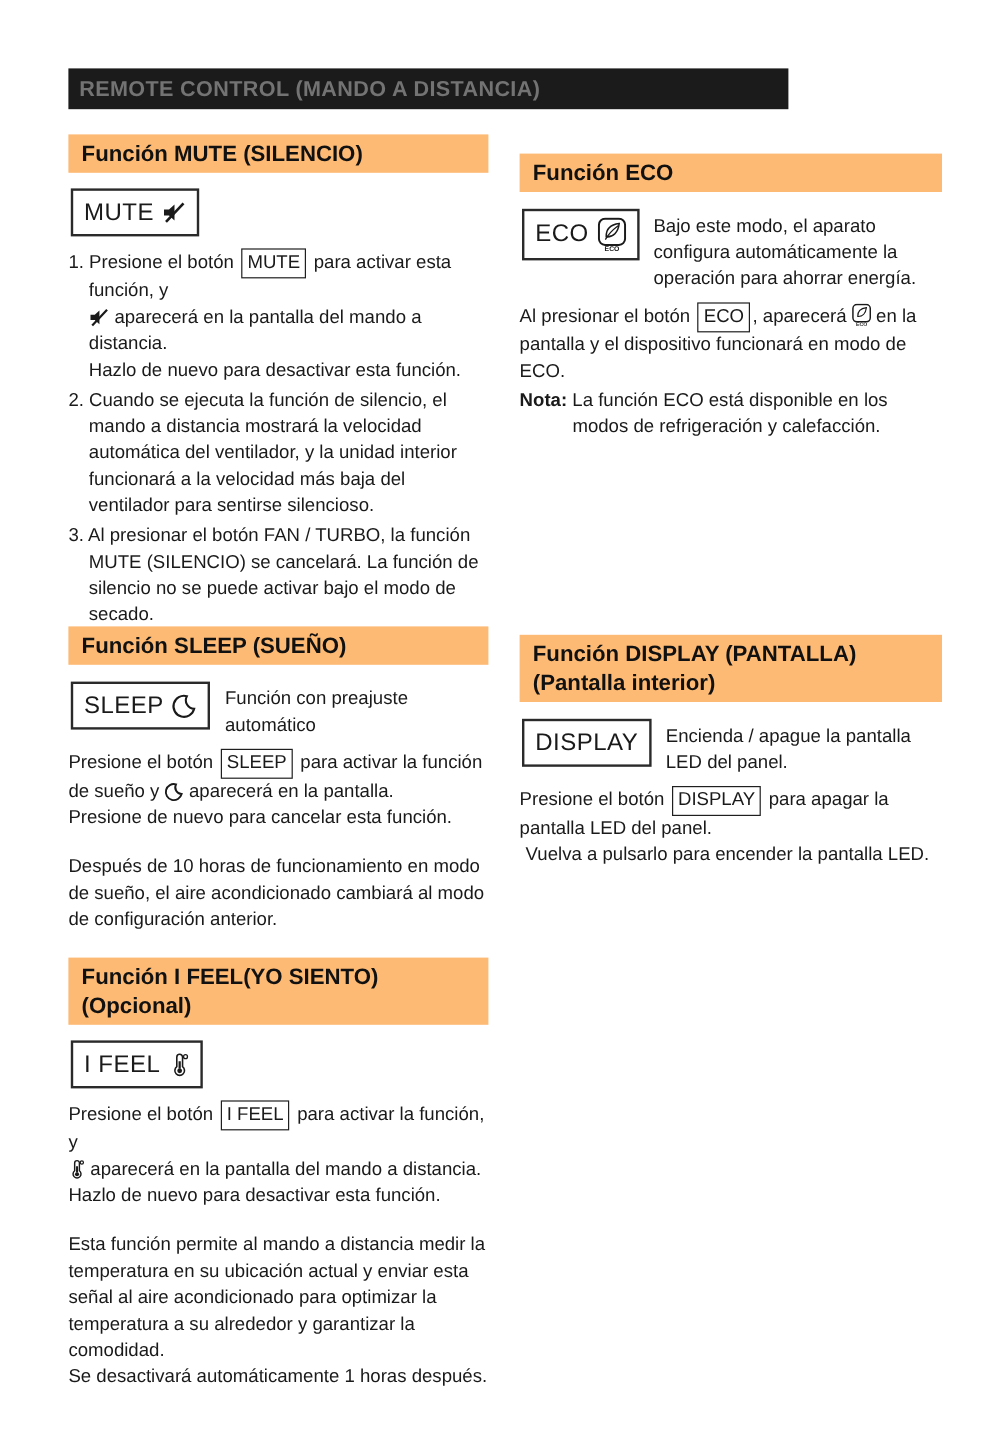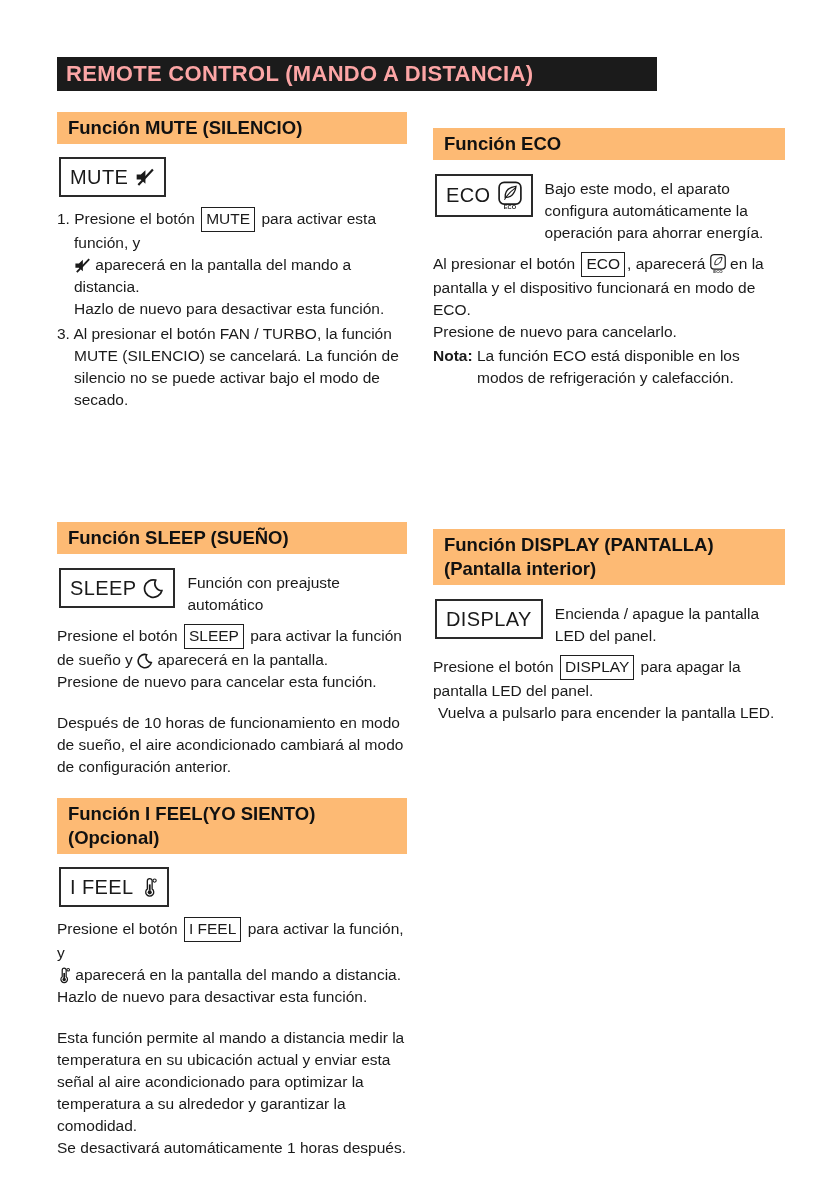--- a/index.html
+++ b/index.html
@@ -5,22 +5,22 @@
   * { margin:0; padding:0; box-sizing:border-box; }
   html, body { background:#ffffff; }
   body {
     width:840px; height:1192px; position:relative; overflow:hidden;
     font-family:"Liberation Sans", sans-serif; color:#1a1a1a;
   }
   .page { position:absolute; top:0; left:0; width:840px; height:1192px; background:#fff; }
 
   .main-title {
     position:absolute; top:57px; left:57px; width:600px; height:34px;
-    background:#1b1b1b; color:#fca5a5; display:flex; align-items:center;
-    padding-left:9px; font-size:22px; font-weight:bold; letter-spacing:0.3px;
+    background:#1b1b1b; color:#737373; display:flex; align-items:center;
+    padding-left:9px; font-size:18px; font-weight:bold; letter-spacing:0.3px;
   }
 
   .sec { position:absolute; }
   .col-left  { left:57px;  width:350px; }
   .col-right { left:433px; width:352px; }
 
   .sec-header {
     background:#fdba74; color:#111; font-weight:bold; font-size:18.5px;
     padding:4px 11px; line-height:1.3;
   }
@@ -78,20 +78,21 @@
       <p class="body hang">
         <span>1. Presione el botón </span><span class="keybox">MUTE</span><span> para activar esta función, y</span><br>
         <span class="icon inline-icon">
           <svg viewBox="0 0 24 24" width="17" height="17">
             <polygon points="2,9 7,9 12.5,4 12.5,20 7,15 2,15" fill="#1a1a1a"></polygon>
             <line x1="4" y1="21.5" x2="21.5" y2="3" stroke="#1a1a1a" stroke-width="2.6"></line>
           </svg>
         </span><span> aparecerá en la pantalla del mando a distancia.</span><br>
         <span>Hazlo de nuevo para desactivar esta función.</span>
       </p>
+      <p class="body hang">2. Cuando se ejecuta la función de silencio, el mando a distancia mostrará la velocidad automática del ventilador, y la unidad interior funcionará a la velocidad más baja del ventilador para sentirse silencioso.</p>
       <p class="body hang">3. Al presionar el botón FAN / TURBO, la función MUTE (SILENCIO) se cancelará. La función de silencio no se puede activar bajo el modo de secado.</p>
     </div>
   </section>
 
   <section class="sec col-right" style="top:128px">
     <h2 class="sec-header">
       <span>Función ECO</span>
     </h2>
     <div class="row">
       <div class="btn-box">
@@ -106,21 +107,20 @@
         </span>
       </div>
       <p class="body">Bajo este modo, el aparato configura automáticamente la operación para ahorrar energía.</p>
     </div>
     <p class="body">
       <span>Al presionar el botón </span><span class="keybox">ECO</span><span>, aparecerá </span><span class="icon inline-icon"><svg viewBox="0 0 26 31" width="16" height="19">
             <rect x="1.2" y="1.2" width="23.6" height="23.6" rx="5.5" fill="none" stroke="#1a1a1a" stroke-width="2"></rect>
             <path d="M19.5 5.5 C 11.5 6.5 7.5 10.5 7.8 17.5 C 14 18 18.6 13.5 19.5 5.5 Z" fill="none" stroke="#1a1a1a" stroke-width="1.6"></path>
             <text x="13" y="30.6" font-size="7" font-weight="bold" text-anchor="middle" fill="#1a1a1a">ECO</text>
           </svg></span><span> en la pantalla y el dispositivo funcionará en modo de ECO.</span><br>
-      <span>Presione de nuevo para cancelarlo.</span>
     </p>
     <p class="body nota">
       <b>Nota:</b><span> La función ECO está disponible en los modos de refrigeración y calefacción.</span>
     </p>
   </section>
 
   <section class="sec col-left" style="top:522px">
     <h2 class="sec-header">
       <span>Función SLEEP (SUEÑO)</span>
     </h2>

